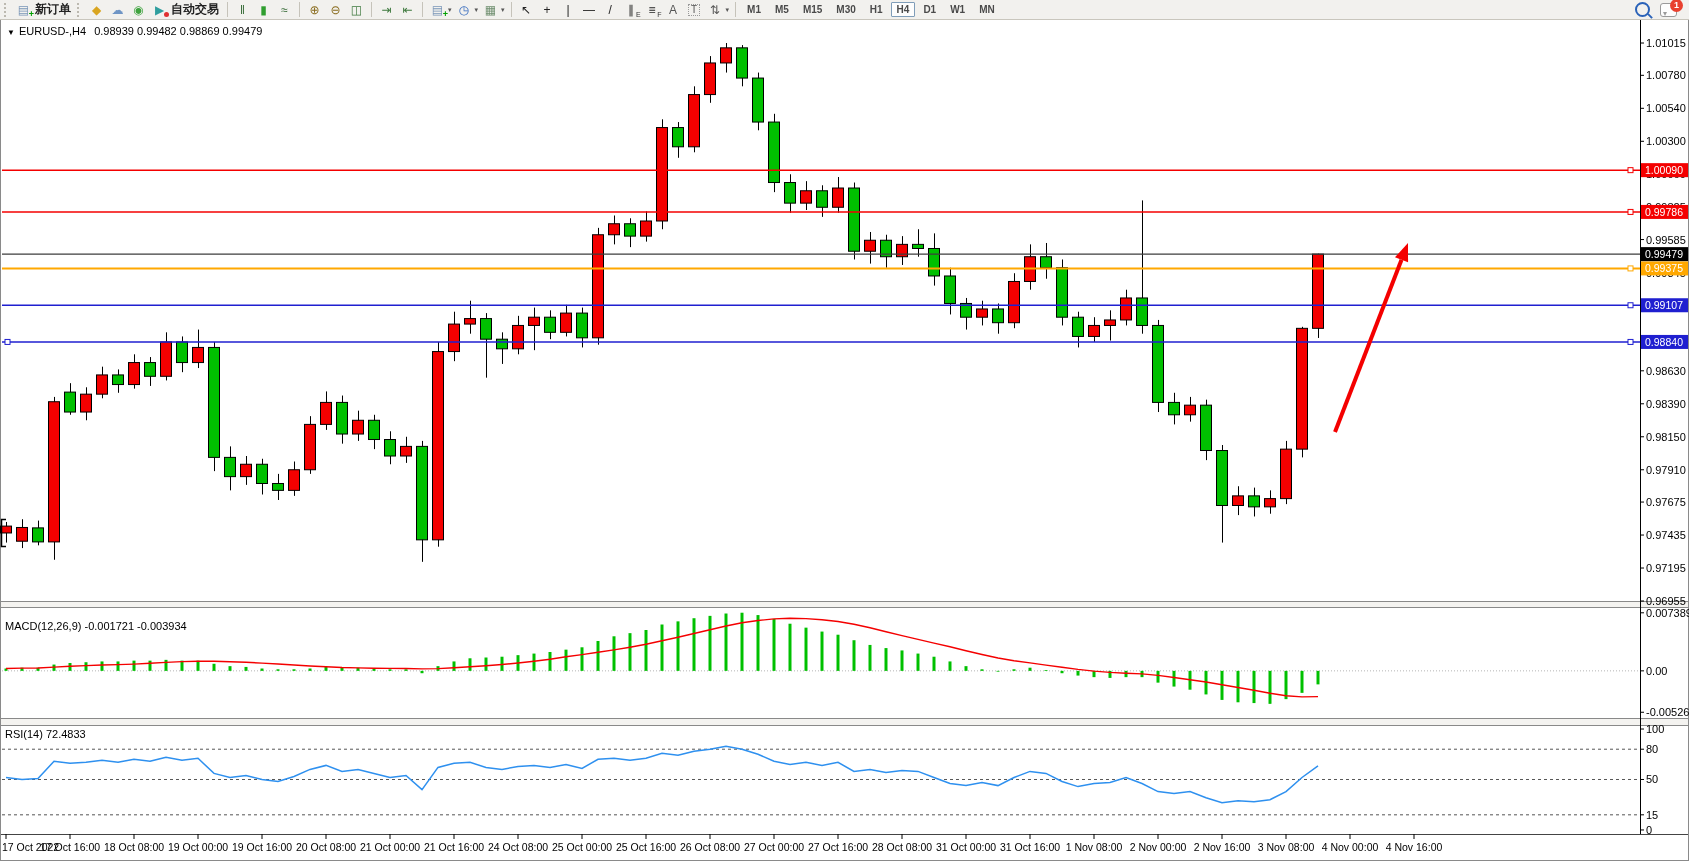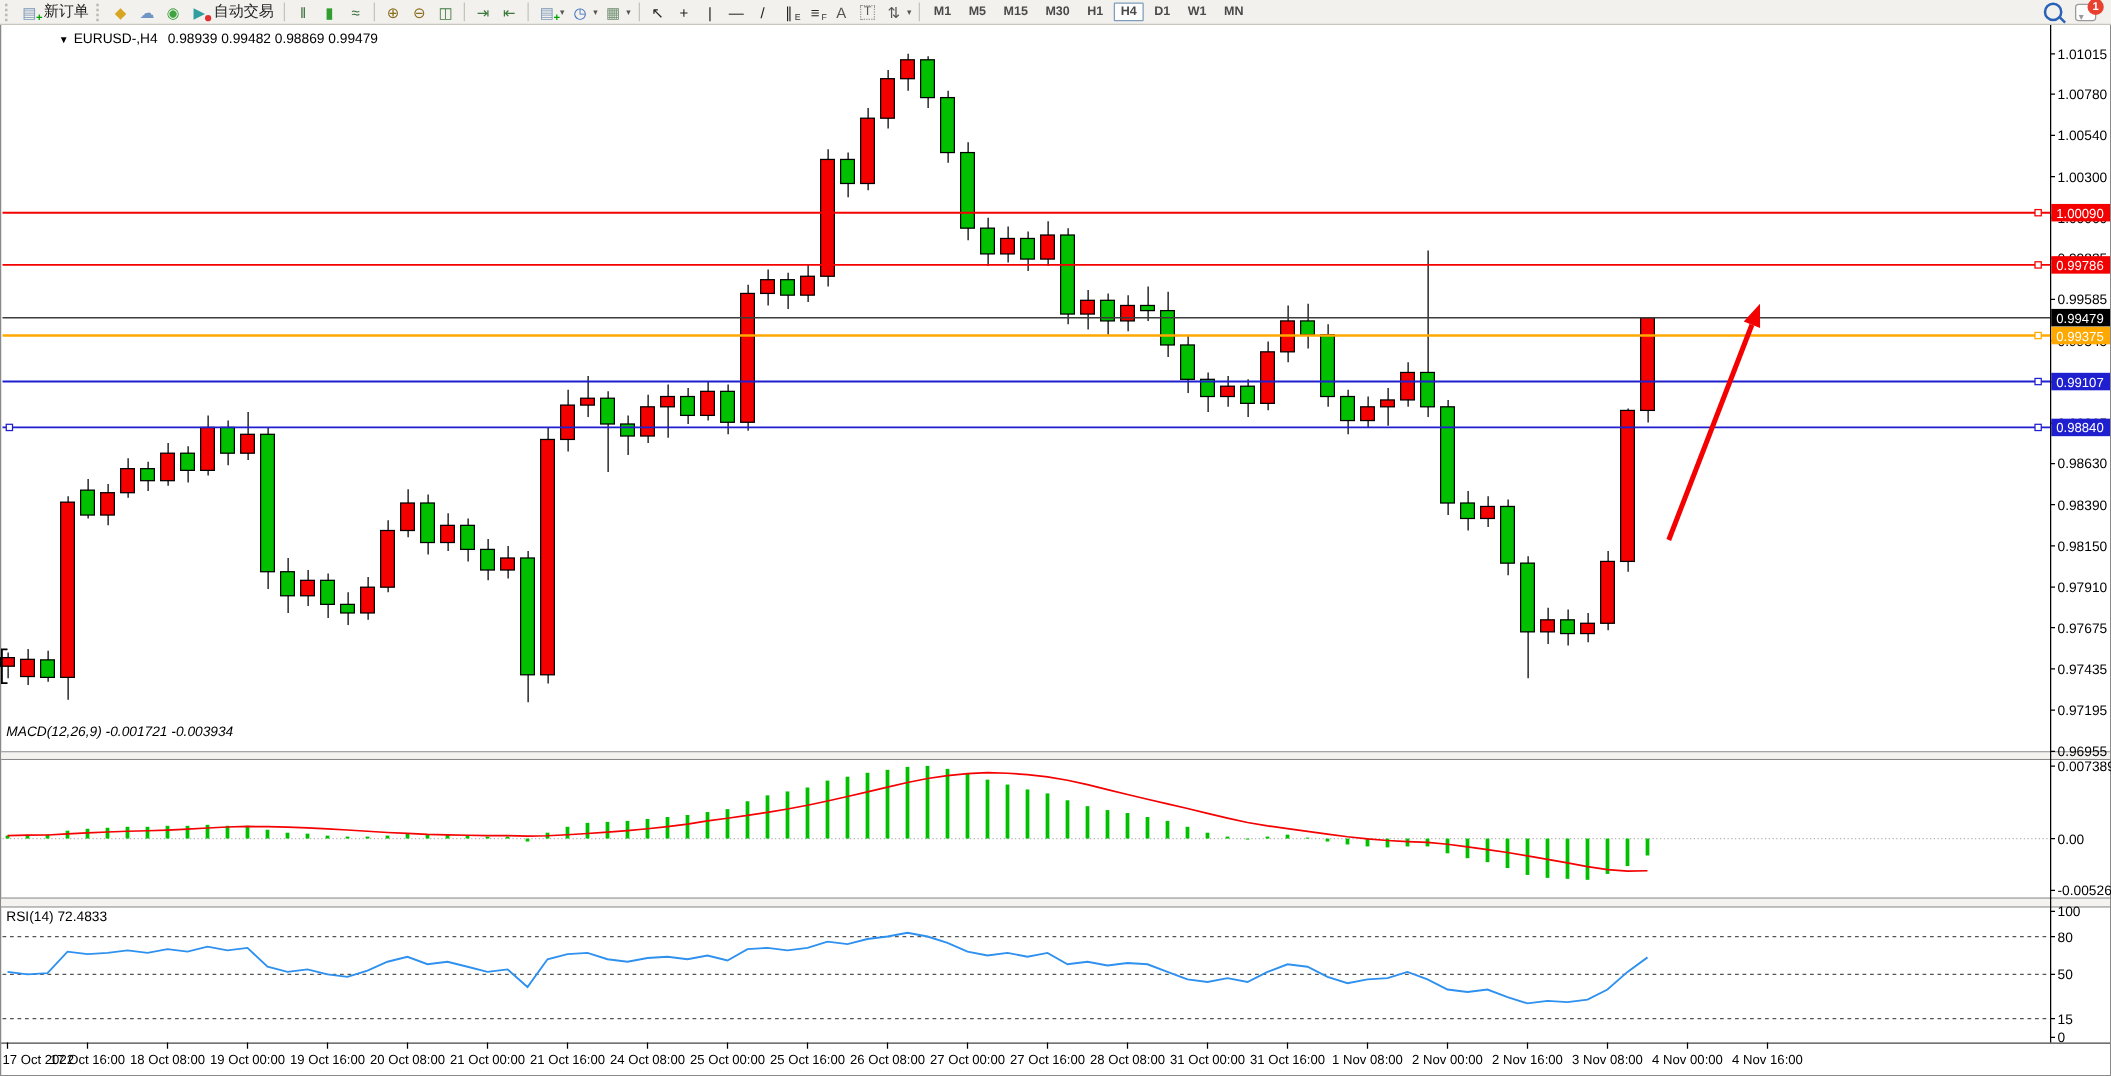--- a/index.html
+++ b/index.html
@@ -10,42 +10,42 @@
            background:#f2f1ee;border-bottom:1px solid #c9c6bd;padding:0 2px;}
   .tb-items,.tb-tf{display:flex;align-items:center;height:100%;}
   .tb-right{margin-left:auto;display:flex;align-items:center;gap:10px;padding-right:10px;}
   .ico{position:relative;width:21px;height:17px;display:flex;align-items:center;
        justify-content:center;font-size:12px;line-height:1;cursor:default;}
   .ico .plus{position:absolute;right:0px;bottom:-1px;color:#00a000;font-weight:bold;font-size:9px;}
   .ico .dot{position:absolute;right:1px;bottom:1px;width:5px;height:5px;border-radius:50%;background:#e03030;}
   .ico .sub{font-size:7px;color:#333;position:absolute;right:1px;bottom:0;}
   .ico.boxed span.g{border:1px dotted #999;padding:0 2px;font-size:10px;}
   .caret{font-size:7px;color:#555;margin:0 2px 0 0;}
-  .lbl{font-size:12px;color:#222;margin:0 4px 0 1px;white-space:nowrap;}
+  .lbl{font-size:12px;color:#222;margin:0 4px 0 1px;white-space:nowrap;font-weight:bold;}
   .grip{width:3px;height:14px;border-left:2px dotted #bcb9b0;margin:0 4px 0 2px;}
   .sep{width:1px;height:15px;background:#c6c3ba;margin:0 4px;}
   .tf{font-size:10px;font-weight:bold;color:#4a4a4a;padding:1px 5px;margin:12px 1px;
       border:1px solid transparent;border-radius:1px;}
   .tf.active{border:1px solid #7f9db9;background:#fdfdfd;}
   .mag{position:relative;width:11px;height:11px;border:2px solid #2a62b8;border-radius:50%;}
   .mag::after{content:"";position:absolute;width:2px;height:6px;background:#2a62b8;
               transform:rotate(-45deg);right:-3px;bottom:-4px;}
   .bubble{position:relative;width:15px;height:12px;border:1px solid #9a9a9a;border-radius:3px;background:#fdfdfd;}
   .bubble::after{content:"";position:absolute;left:2px;bottom:-4px;border:4px solid transparent;
                  border-top-color:#9a9a9a;border-left-width:2px;border-right-width:2px;}
   .badge{position:absolute;top:-5px;right:-7px;width:13px;height:13px;border-radius:50%;
          background:#e8412f;color:#fff;font-size:9px;font-weight:bold;font-style:normal;
          display:flex;align-items:center;justify-content:center;}
   
   svg#chart-svg{position:absolute;left:0;top:0;z-index:1;}
-  .chart-title{position:absolute;left:7px;top:25px;z-index:2;font-size:11px;color:#000;white-space:nowrap;margin-left:40px;}
+  .chart-title{position:absolute;left:7px;top:25px;z-index:2;font-size:11px;color:#000;white-space:nowrap;}
   .chart-title .tri{font-size:8px;color:#000;margin-right:4px;}
   .chart-title .sym{font-weight:normal;margin-right:8px;}
   .panel-label{position:absolute;left:5px;z-index:2;font-size:11px;color:#000;white-space:nowrap;}
-  #macd-label{top:580px;font-style:italic;}
+  #macd-label{top:620px;}
   #rsi-label{top:728px;}
 </style>
 </head>
 <body>
 
 <div class="app">
 
   <svg id="chart-svg" width="1689" height="861">
       <rect x="0.5" y="19.5" width="1688" height="841" fill="none" stroke="#8a8a8a"></rect>
       <line x1="1" y1="601.5" x2="1688" y2="601.5" stroke="#898989" stroke-width="1"></line>

